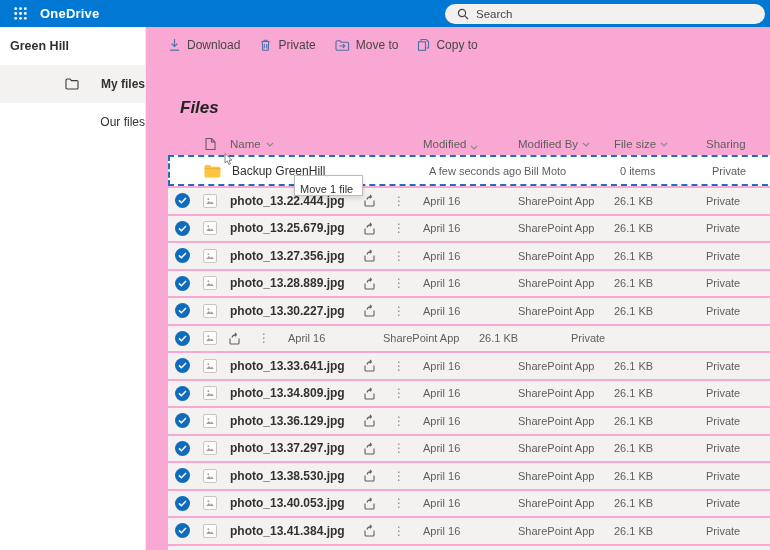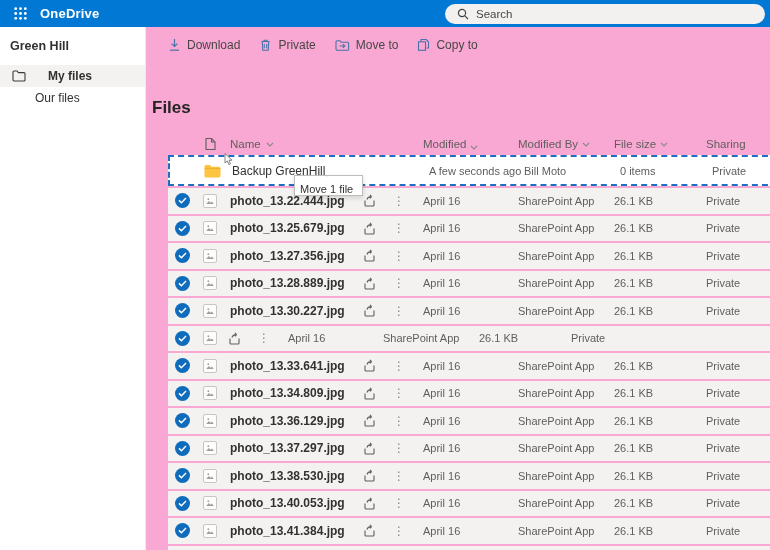--- a/index.html
+++ b/index.html
@@ -11,32 +11,32 @@
   .topbar { position:relative; height:27px; background:#0078d4; display:flex; align-items:center; }
   .waffle { width:40px; height:27px; display:flex; align-items:center; justify-content:center; cursor:pointer; }
   .brand { color:#fff; font-size:13px; font-weight:700; letter-spacing:.2px; }
   .searchbox { position:absolute; left:445px; top:4px; width:320px; height:20px; background:#f2f1f0; border-radius:10px; display:flex; align-items:center; padding-left:12px; gap:7px; }
   .searchbox span { font-size:11.5px; color:#484644; }
 
   
   .layout { display:flex; height:523px; }
   .sidebar { width:146px; border-right:1px solid #edebe9; background:#fff; flex-shrink:0; }
   .site-name { font-size:12.5px; font-weight:700; color:#323130; padding:12px 0 12px 10px; }
-  .nav-item { height:22px; display:flex; align-items:center; padding-left:12px; gap:22px; font-size:12px; color:#323130; cursor:pointer; }
+  .nav-item { height:38px; display:flex; align-items:center; padding-left:12px; gap:22px; font-size:12px; color:#323130; cursor:pointer;justify-content:flex-end; }
   .nav-item.selected { background:#f3f2f1; font-weight:700; }
   .nav-item.sub { padding-left:35px; }
 
   .content { flex:1; min-width:0; position:relative; }
 
   
   .toolbar { display:flex; align-items:center; gap:19px; padding-left:22px; margin-top:9px; height:18px; }
   .tb-item { display:flex; align-items:center; gap:6px; font-size:12px; color:#484644; cursor:pointer; }
 
   
-  .page-title { font-size:17px; font-weight:700; color:#252423; margin:44px 0 0 6px; height:20px; }
+  .page-title { font-size:17px; font-weight:700; color:#252423; margin:44px 0 0 34px; height:20px;font-style:italic; }
 
   
   .table { margin-left:22px; margin-top:17px; width:602px; }
   .cols { display:flex; align-items:center; }
   .c-sel { width:28px; display:flex; justify-content:center; flex-shrink:0; }
   .c-icn { width:28px; display:flex; justify-content:center; flex-shrink:0; }
   .c-name { flex:1; min-width:0; padding-left:6px; display:flex; align-items:center; gap:5px; white-space:nowrap; overflow:hidden; }
   .c-share { width:22px; display:flex; justify-content:center; flex-shrink:0; }
   .c-more { width:36px; display:flex; justify-content:center; flex-shrink:0; }
   .c-mod { width:95px; padding-left:6px; flex-shrink:0; display:flex; align-items:flex-end; gap:4px; white-space:nowrap; }

